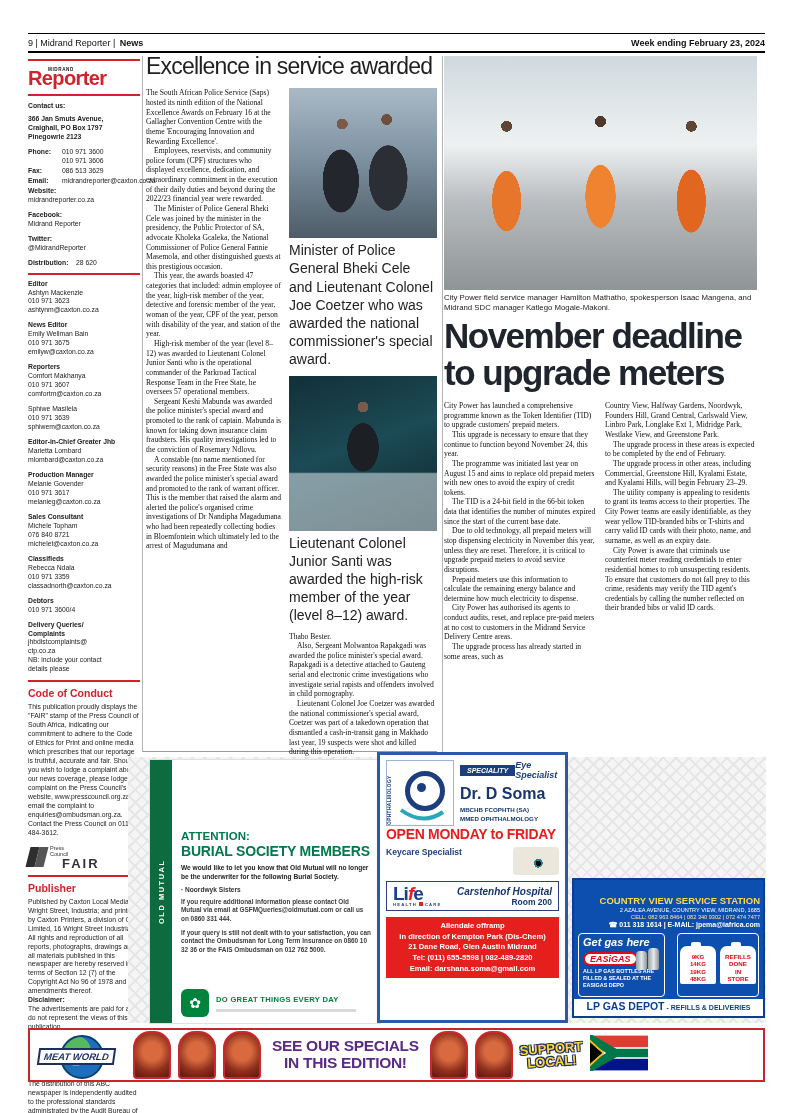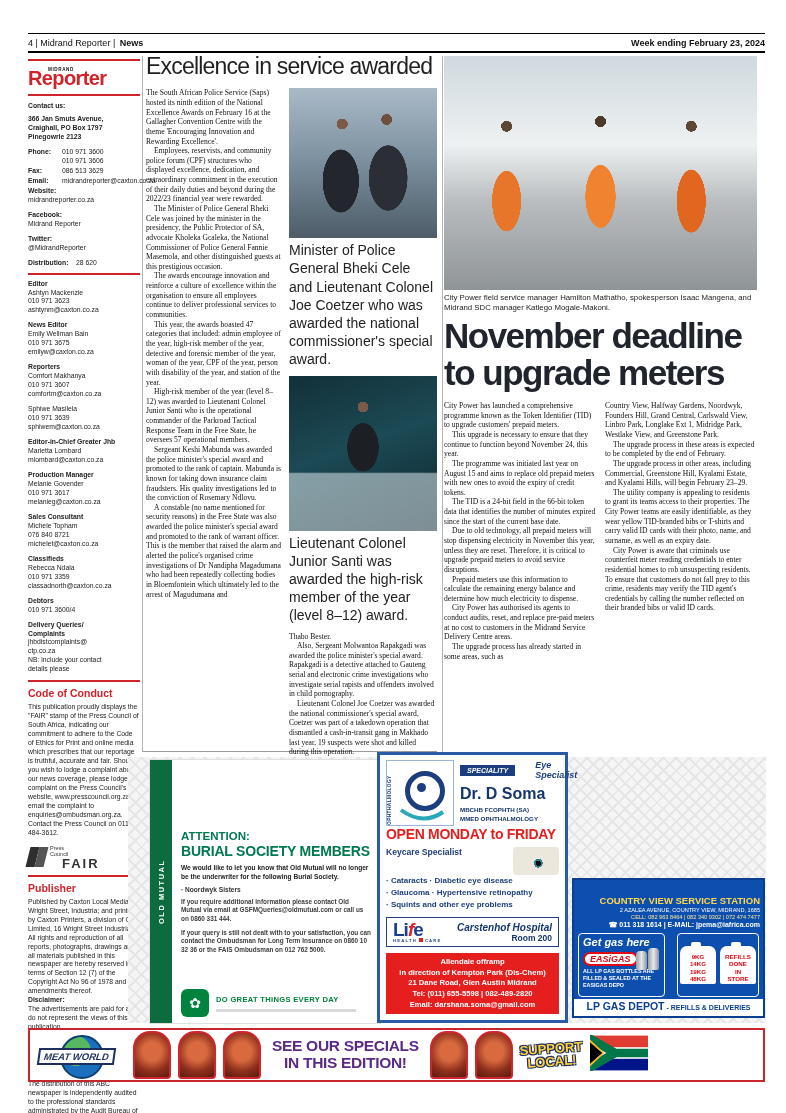--- a/index.html
+++ b/index.html
@@ -98,21 +98,21 @@
 
   
   .soma{position:absolute;left:377px;top:752px;width:191px;height:271px;border:3px solid #2b5aa7;background:#fff;box-sizing:border-box;padding:5px 6px;display:flex;flex-direction:column;color:#1d3e7e;}
   .soma-top{display:flex;gap:6px;}
   .soma-logo{width:66px;height:64px;border:1px solid #9db3d8;position:relative;flex:none;background:#fff;}
   .soma-vert{position:absolute;left:0;top:2px;bottom:0;writing-mode:vertical-rl;transform:rotate(180deg);font-size:4.8px;font-weight:bold;color:#1d3e7e;letter-spacing:.4px;}
   .eye-ring{position:absolute;left:18px;top:10px;width:30px;height:30px;border:5px solid #1d3e7e;border-radius:50%;}
   .eye-dot{position:absolute;left:30px;top:22px;width:9px;height:9px;background:#1d3e7e;border-radius:50%;}
   .soma-swoosh{position:absolute;left:10px;bottom:4px;}
   .soma-right{flex:1;}
-  .spec-row{display:flex;align-items:center;gap:20px;}
+  .spec-row{display:flex;align-items:center;gap:0;}
   .spec-tab{background:#1d3e7e;color:#fff;font-style:italic;font-weight:bold;font-size:7px;padding:2px 7px;}
   .eye-spec{font-style:italic;font-weight:bold;font-size:9px;color:#1d3e7e;}
   .dr-name{font-size:16px;font-weight:bold;color:#15356f;margin-top:5px;}
   .dr-qual{font-size:6.2px;font-weight:bold;color:#15356f;line-height:1.4;margin-top:3px;}
   .soma-open{color:#e51f1e;font-weight:bold;font-size:14px;letter-spacing:-.3px;margin:0 0 5px;}
   .keycare-row{display:flex;justify-content:space-between;align-items:flex-start;}
   .keycare{font-size:8.6px;font-weight:bold;}
   .eye-img{width:46px;height:28px;border-radius:4px;background:
     radial-gradient(circle 7px at 55% 58%,#0a0a0a 38%,#2b7f8f 39% 62%,#ece7dd 63%),
     linear-gradient(200deg,#d8cfc4,#b9a88f);}
@@ -156,21 +156,21 @@
   .arch{width:34px;height:44px;flex:none;border:2px solid #cf2630;border-radius:17px 17px 4px 4px;background:radial-gradient(circle at 50% 42%,#d96a3f 0 30%,#8e2f1c 65%,#5a1a0e 100%);}
   .see{color:#5b2a86;font-weight:bold;font-size:15.5px;line-height:1.08;text-align:center;letter-spacing:-.3px;flex:none;margin:0 4px;}
   .support{flex:none;font-weight:bold;font-size:13px;line-height:1;color:#ffd33c;text-align:center;transform:rotate(-4deg);text-shadow:-1px -1px 0 #1d2f5e,1px -1px 0 #1d2f5e,-1px 1px 0 #1d2f5e,1px 1px 0 #1d2f5e;}
   .flagwrap{flex:none;}
 </style>
 </head>
 <body>
 
 <div class="topbar">
   <div class="tb-left">
-    <span>4 | Midrand Reporter |</span>
+    <span>9 | Midrand Reporter |</span>
     <b>News</b>
   </div>
   <div class="tb-right">Week ending February 23, 2024</div>
 </div>
 
 <div class="vrule" style="left:142px"></div>
 <div class="vrule" style="left:442px"></div>
 <div class="hsep"></div>
 
 <aside class="sidebar">
@@ -310,21 +310,20 @@
 
 </aside>
 
 <section class="a1">
   <h1>Excellence in service awarded</h1>
   <div class="a1-cols">
     <div class="a1-c1 serif">
       <p>The South African Police Service (Saps) hosted its ninth edition of the National Excellence Awards on February 16 at the Gallagher Convention Centre with the theme 'Encouraging Innovation and Rewarding Excellence'.</p>
       <p class="ind">Employees, reservists, and community police forum (CPF) structures who displayed excellence, dedication, and extraordinary commitment in the execution of their daily duties and beyond during the 2022/23 financial year were rewarded.</p>
       <p class="ind">The Minister of Police General Bheki Cele was joined by the minister in the presidency, the Public Protector of SA, advocate Kholeka Gcaleka, the National Commissioner of Police General Fannie Masemola, and other distinguished guests at this prestigious occasion.</p>
-      <p class="ind">The awards encourage innovation and reinforce a culture of excellence within the organisation to ensure all employees continue to deliver professional services to communities.</p>
       <p class="ind">This year, the awards boasted 47 categories that included: admin employee of the year, high-risk member of the year, detective and forensic member of the year, woman of the year, CPF of the year, person with disability of the year, and station of the year.</p>
       <p class="ind">High-risk member of the year (level 8–12) was awarded to Lieutenant Colonel Junior Santi who is the operational commander of the Parkroad Tactical Response Team in the Free State, he oversees 57 operational members.</p>
       <p class="ind">Sergeant Keshi Mabunda was awarded the police minister's special award and promoted to the rank of captain. Mabunda is known for taking down insurance claim fraudsters. His quality investigations led to the conviction of Rosemary Ndlovu.</p>
       <p class="ind">A constable (no name mentioned for security reasons) in the Free State was also awarded the police minister's special award and promoted to the rank of warrant officer. This is the member that raised the alarm and alerted the police's organised crime investigations of Dr Nandipha Magadumana who had been repeatedly collecting bodies in Bloemfontein which ultimately led to the arrest of Magudumana and</p>
     </div>
     <div class="a1-c2">
       <div class="photo photo1"></div>
       <div class="caption">Minister of Police General Bheki Cele and Lieutenant Colonel Joe Coetzer who was awarded the national commissioner's special award.</div>
       <div class="photo photo2"></div>
       <div class="caption">Lieutenant Colonel Junior Santi was awarded the high-risk member of the year (level 8–12) award.</div>
@@ -407,23 +406,20 @@
       <div class="dr-name">Dr. D Soma</div>
       <div class="dr-qual preline">MBCHB FCOPHTH (SA)
 MMED OPHTHALMOLOGY</div>
     </div>
   </div>
   <div class="soma-open">OPEN MONDAY to FRIDAY</div>
   <div class="keycare-row">
     <span class="keycare">Keycare Specialist</span>
     <span class="eye-img"></span>
   </div>
-  <div class="soma-b preline">· Cataracts · Diabetic eye disease
-· Glaucoma · Hypertensive retinopathy
-· Squints and other eye problems</div>
   <div class="life-box">
     <div class="life-logo">
       <span class="life-word"><span>Li</span><span class="f">f</span><span>e</span></span>
       <div class="life-sub"><span>HEALTH</span><span class="rsq"></span><span>CARE</span></div>
     </div>
     <div class="hosp">
       <div class="hosp-name">Carstenhof Hospital</div>
       <div class="hosp-room">Room 200</div>
     </div>
   </div>

